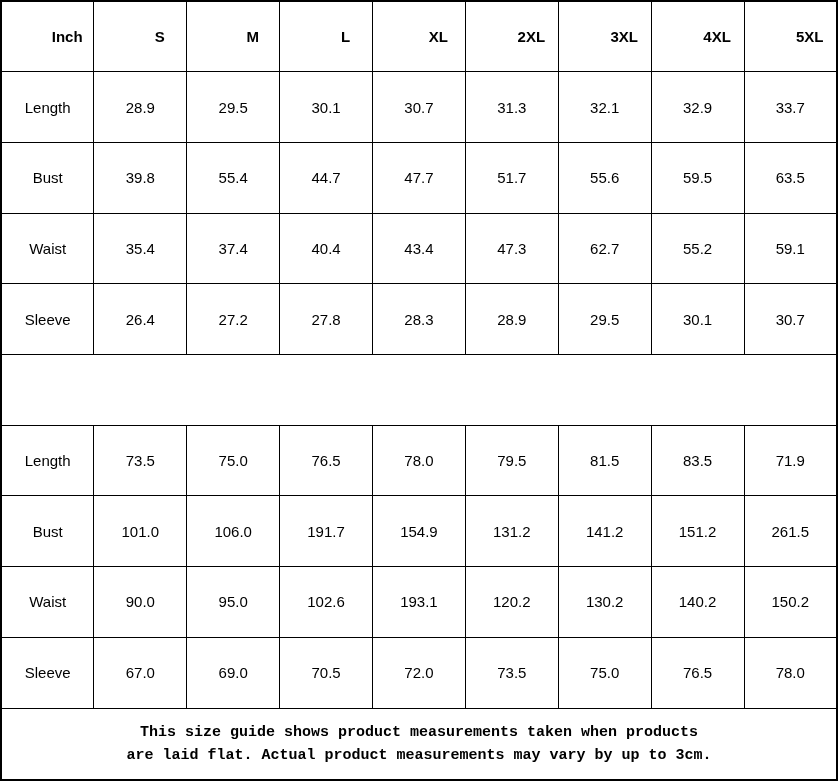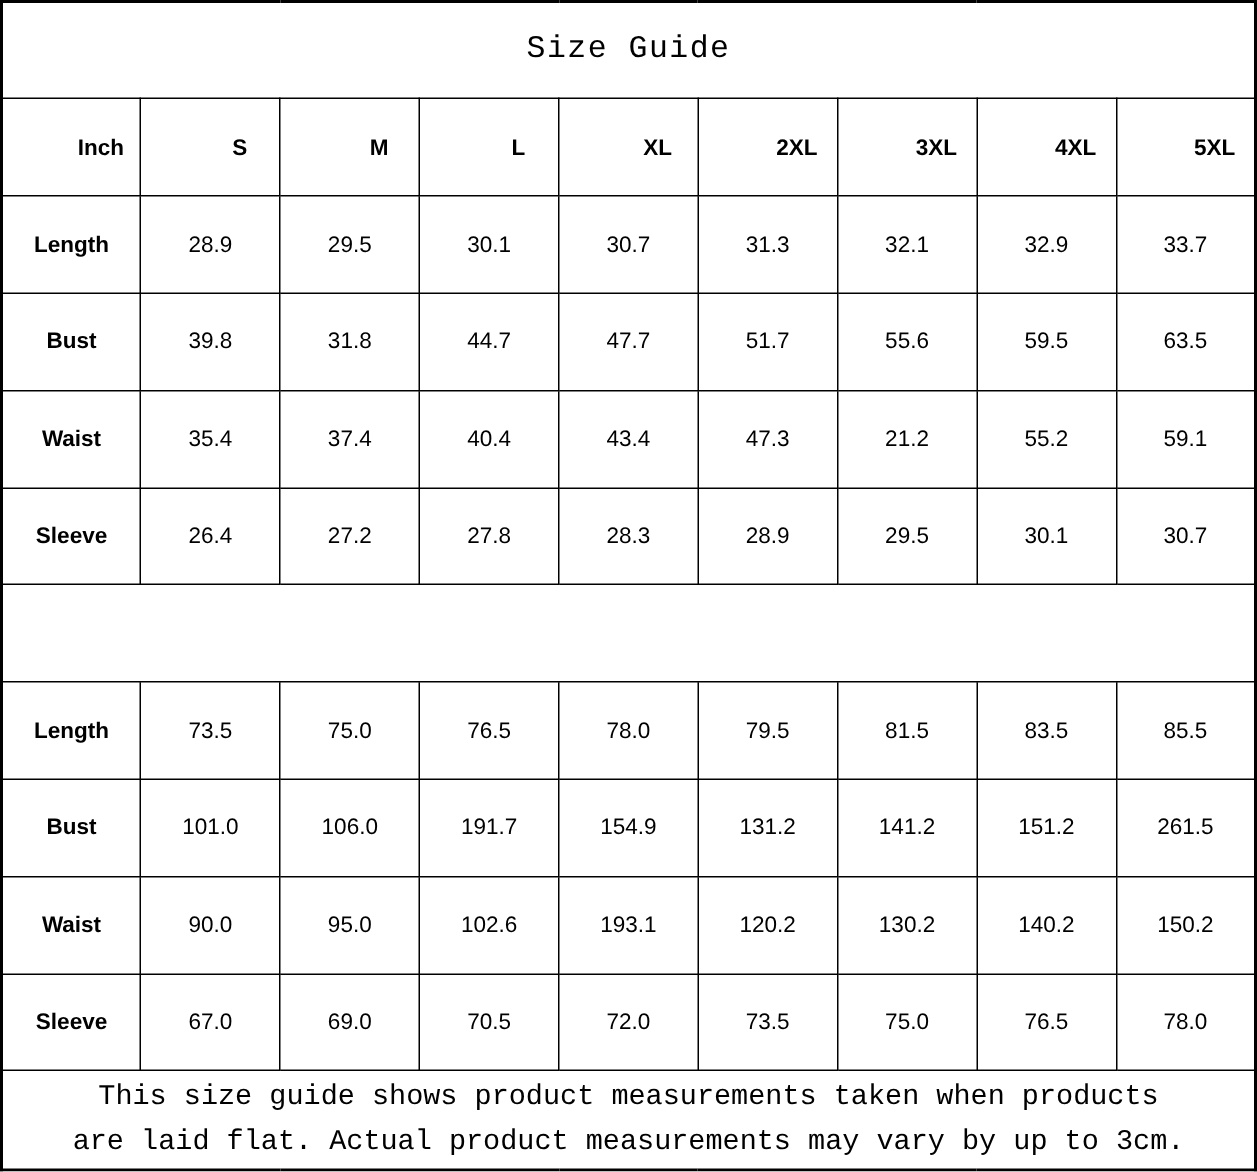--- a/index.html
+++ b/index.html
@@ -31,42 +31,39 @@
     font-weight: 400;
     letter-spacing: 1px;
   }
   td.hdr {
     font-size: 15px;
     font-weight: 700;
     padding-left: 39px;
   }
   td.rowlabel {
     font-size: 15px;
-    font-weight: 700;
+    font-weight: 400;
   }
   td.val {
     font-size: 15px;
     font-weight: 400;
   }
   td.spacer-cell { background: #ffffff; }
   td.footer-cell {
     font-family: "Liberation Mono", "DejaVu Sans Mono", monospace;
-    font-size: 19px;
+    font-size: 15px;
     line-height: 1.55;
-    font-weight: 400;
+    font-weight: 700;
   }
 </style>
 </head>
 <body>
 
 <table class="size-guide">
   <tbody>
-      <tr class="r">
-    <td class="title-cell" colspan="9">Size Guide</td>
-  </tr>
 
   <tr class="r">
     <td class="hdr">Inch</td>
     <td class="hdr">S</td>
     <td class="hdr">M</td>
     <td class="hdr">L</td>
     <td class="hdr">XL</td>
     <td class="hdr">2XL</td>
     <td class="hdr">3XL</td>
     <td class="hdr">4XL</td>
@@ -81,37 +78,37 @@
     <td class="val">30.7</td>
     <td class="val">31.3</td>
     <td class="val">32.1</td>
     <td class="val">32.9</td>
     <td class="val">33.7</td>
   </tr>
 
   <tr class="r">
     <td class="rowlabel">Bust</td>
     <td class="val">39.8</td>
-    <td class="val">31.8</td>
+    <td class="val">55.4</td>
     <td class="val">44.7</td>
     <td class="val">47.7</td>
     <td class="val">51.7</td>
     <td class="val">55.6</td>
     <td class="val">59.5</td>
     <td class="val">63.5</td>
   </tr>
 
   <tr class="r">
     <td class="rowlabel">Waist</td>
     <td class="val">35.4</td>
     <td class="val">37.4</td>
     <td class="val">40.4</td>
     <td class="val">43.4</td>
     <td class="val">47.3</td>
-    <td class="val">21.2</td>
+    <td class="val">62.7</td>
     <td class="val">55.2</td>
     <td class="val">59.1</td>
   </tr>
 
   <tr class="r">
     <td class="rowlabel">Sleeve</td>
     <td class="val">26.4</td>
     <td class="val">27.2</td>
     <td class="val">27.8</td>
     <td class="val">28.3</td>
@@ -128,21 +125,21 @@
 
   <tr class="r">
     <td class="rowlabel">Length</td>
     <td class="val">73.5</td>
     <td class="val">75.0</td>
     <td class="val">76.5</td>
     <td class="val">78.0</td>
     <td class="val">79.5</td>
     <td class="val">81.5</td>
     <td class="val">83.5</td>
-    <td class="val">85.5</td>
+    <td class="val">71.9</td>
   </tr>
 
   <tr class="r">
     <td class="rowlabel">Bust</td>
     <td class="val">101.0</td>
     <td class="val">106.0</td>
     <td class="val">191.7</td>
     <td class="val">154.9</td>
     <td class="val">131.2</td>
     <td class="val">141.2</td>

